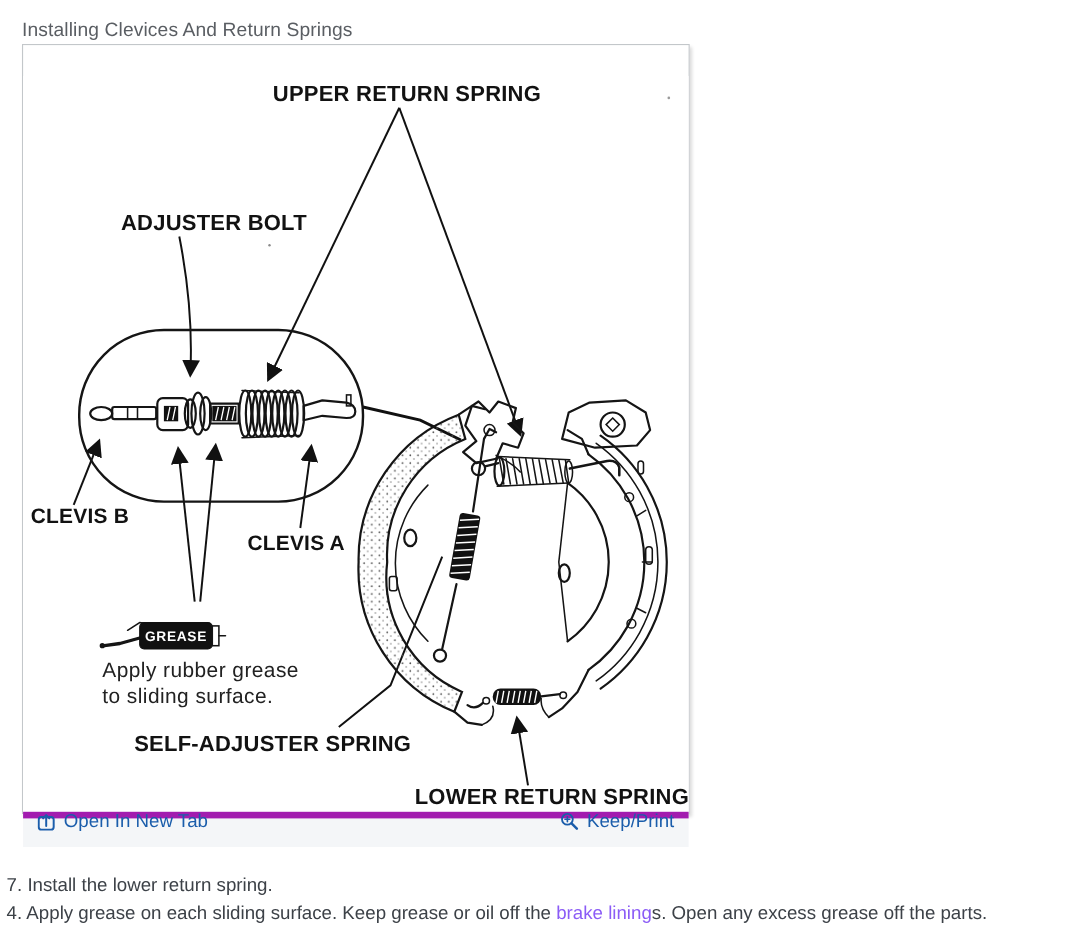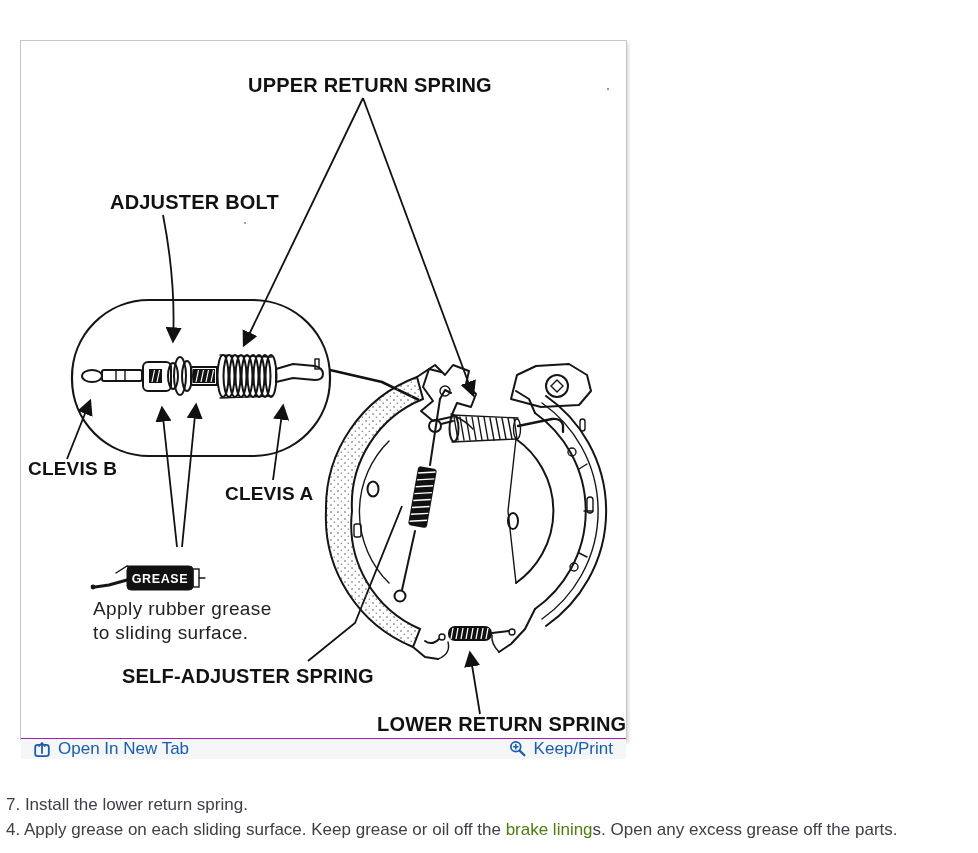--- a/index.html
+++ b/index.html
@@ -10,50 +10,51 @@
   .page-title { position:absolute; left:20px; top:17px; font-size:17.5px;
                 color:#5a5e63; letter-spacing:.1px; }
 
   .figure-box { position:absolute; left:20px; top:40px; width:607px; height:700px;
                 background:#fff; border:1px solid #c3c7ca;
                 box-shadow:2px 3px 3px rgba(0,0,0,.14);
                 display:flex; flex-direction:column; }
   .figure-area { width:605px; height:669px; background:#fff;margin-top:28px; }
   .figure-area svg { display:block; }
 
-  .figure-toolbar { height:29px; background:#f4f6f8; border-top:1px solid #a21caf;
-                    display:flex; align-items:flex-start; justify-content:space-between;
-                    padding:0 13px; }
+  .figure-toolbar { height:29px; background:#f4f6f8; border-top:6px solid #a21caf;
+                    display:flex; align-items:flex-end; justify-content:space-between;
+                    padding:13px 13px; }
   .tb-link { display:flex; align-items:center; gap:7px; color:#1a5dab;
              font-size:17px; text-decoration:none; cursor:pointer; }
   .tb-link svg { flex:0 0 auto; }
 
   .lbl   { font-family:"Liberation Sans", sans-serif; font-weight:700; font-size:20px;
            fill:#121212; letter-spacing:.2px; }
   .lbl-sm{ font-family:"Liberation Sans", sans-serif; font-weight:700; font-size:19px;
            fill:#121212; letter-spacing:.2px; }
   .note  { font-family:"Liberation Sans", sans-serif; font-weight:400; font-size:19px;
            fill:#222222; letter-spacing:.4px; }
   .grease-txt { font-family:"Liberation Sans", sans-serif; font-weight:700; font-size:12.5px;
            fill:#ffffff; letter-spacing:.6px; }
 
   .ink   { stroke:#151515; fill:none; stroke-width:2; stroke-linecap:round; stroke-linejoin:round; }
   .ink-thin { stroke:#151515; fill:none; stroke-width:1.4; stroke-linecap:round; }
   .lead  { stroke:#111; fill:none; stroke-width:1.8; }
 
   .instructions { position:absolute; left:6px; top:792px; width:940px;
                   font-size:17px; color:#3c4147; line-height:25px; }
   .instructions p { margin:0; }
-  .inline-link { color:#4d7c0f; text-decoration:none; cursor:pointer; }
+  .inline-link { color:#8b5cf6; text-decoration:none; cursor:pointer; }
 </style>
 </head>
 <body>
 
 <div class="page">
 
+  <div class="page-title">Installing Clevices And Return Springs</div>
 
   <div class="figure-box">
     <div class="figure-area">
       <svg width="605" height="669" viewBox="0 0 605 669">
         <defs>
           <marker id="ah" markerWidth="10" markerHeight="9" refX="7.6" refY="4.5" orient="auto">
             <path d="M0,0 L9,4.5 L0,9 Z" fill="#111"></path>
           </marker>
           <pattern id="stip" width="7" height="7" patternUnits="userSpaceOnUse">
             <circle cx="2" cy="2" r="0.8" fill="#555"></circle>

